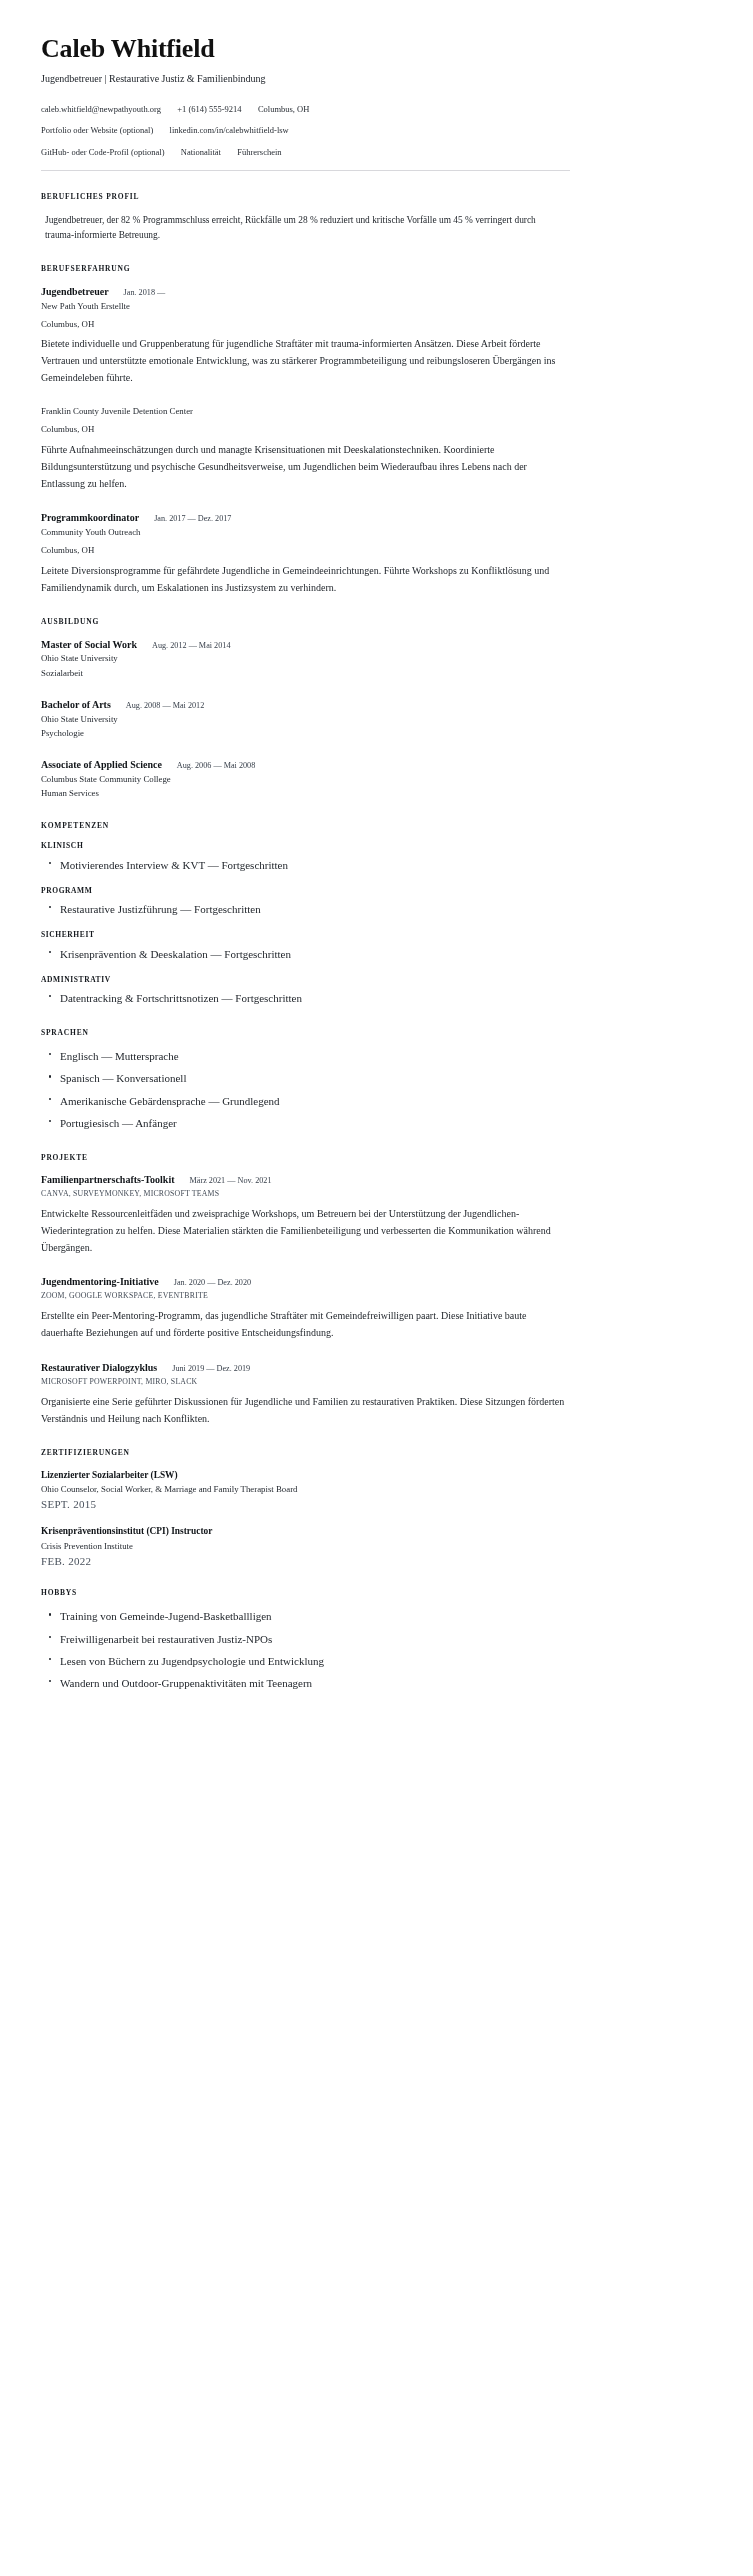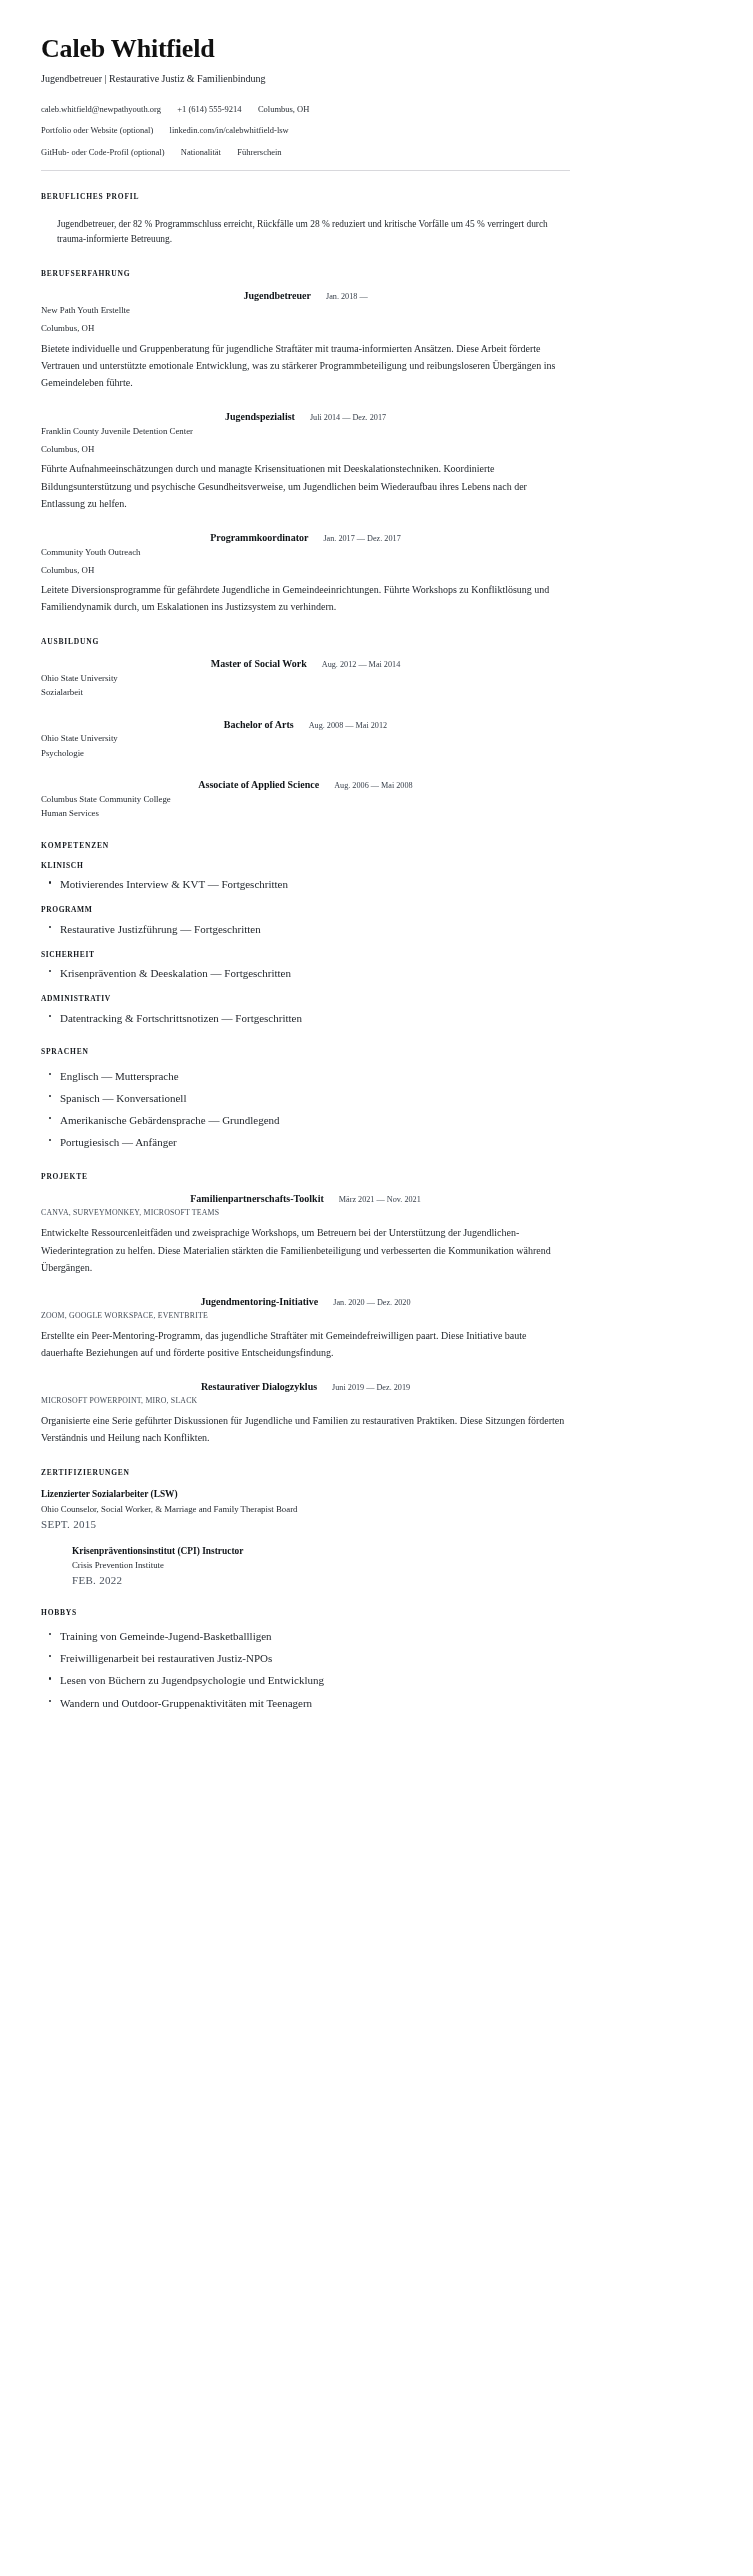--- a/index.html
+++ b/index.html
@@ -55,31 +55,31 @@
     font-weight: bold;
     letter-spacing: 0.8px;
     text-transform: uppercase;
     color: #14181d;
     margin: 0 0 11.3px 0;
   }
   .summary {
     font-size: 9.4px;
     line-height: 1.62;
     color: #1d2228;
-    margin: 16px;
+    margin: 4px;
     max-width: 565px;
   }
 
   
   .entry { margin-bottom: 19px; }
   .entry:last-child { margin-bottom: 0; }
   .entry-head {
     display: flex;
     align-items: baseline;
-    justify-content: center;
+    justify-content: flex-start;
     gap: 15px;
   }
   .entry-title {
     font-size: 10px;
     font-weight: bold;
     color: #101418;
     line-height: 1.3;
   }
   .entry-date {
     font-size: 8.2px;
@@ -143,21 +143,21 @@
     left: 7.5px;
     top: 5px;
     width: 2.2px;
     height: 2.2px;
     border-radius: 50%;
     background: #1d2228;
   }
 
   
   .cert { margin-bottom: 15px; }
-  .cert:last-child { margin-bottom: 0; margin-left: 31px; }
+  .cert:last-child { margin-bottom: 0; }
   .cert-title {
     font-size: 9.4px;
     font-weight: bold;
     color: #101418;
     line-height: 1.3;
   }
   .cert-issuer {
     font-size: 8.8px;
     color: #1f242b;
     margin-top: 2.5px;
@@ -208,24 +208,20 @@
       <div class="entry-head">
         <span class="entry-title">Jugendbetreuer</span>
         <span class="entry-date">Jan. 2018 —</span>
       </div>
       <div class="entry-org">New Path Youth Erstellte</div>
       <div class="entry-meta">Columbus, OH</div>
       <p class="entry-desc">Bietete individuelle und Gruppenberatung für jugendliche Straftäter mit trauma-informierten Ansätzen. Diese Arbeit förderte Vertrauen und unterstützte emotionale Entwicklung, was zu stärkerer Programmbeteiligung und reibungsloseren Übergängen ins Gemeindeleben führte.</p>
     </div>
 
     <div class="entry">
-      <div class="entry-head">
-        <span class="entry-title">Jugendspezialist</span>
-        <span class="entry-date">Juli 2014 — Dez. 2017</span>
-      </div>
       <div class="entry-org">Franklin County Juvenile Detention Center</div>
       <div class="entry-meta">Columbus, OH</div>
       <p class="entry-desc">Führte Aufnahmeeinschätzungen durch und managte Krisensituationen mit Deeskalationstechniken. Koordinierte Bildungsunterstützung und psychische Gesundheitsverweise, um Jugendlichen beim Wiederaufbau ihres Lebens nach der Entlassung zu helfen.</p>
     </div>
 
     <div class="entry">
       <div class="entry-head">
         <span class="entry-title">Programmkoordinator</span>
         <span class="entry-date">Jan. 2017 — Dez. 2017</span>
       </div>

